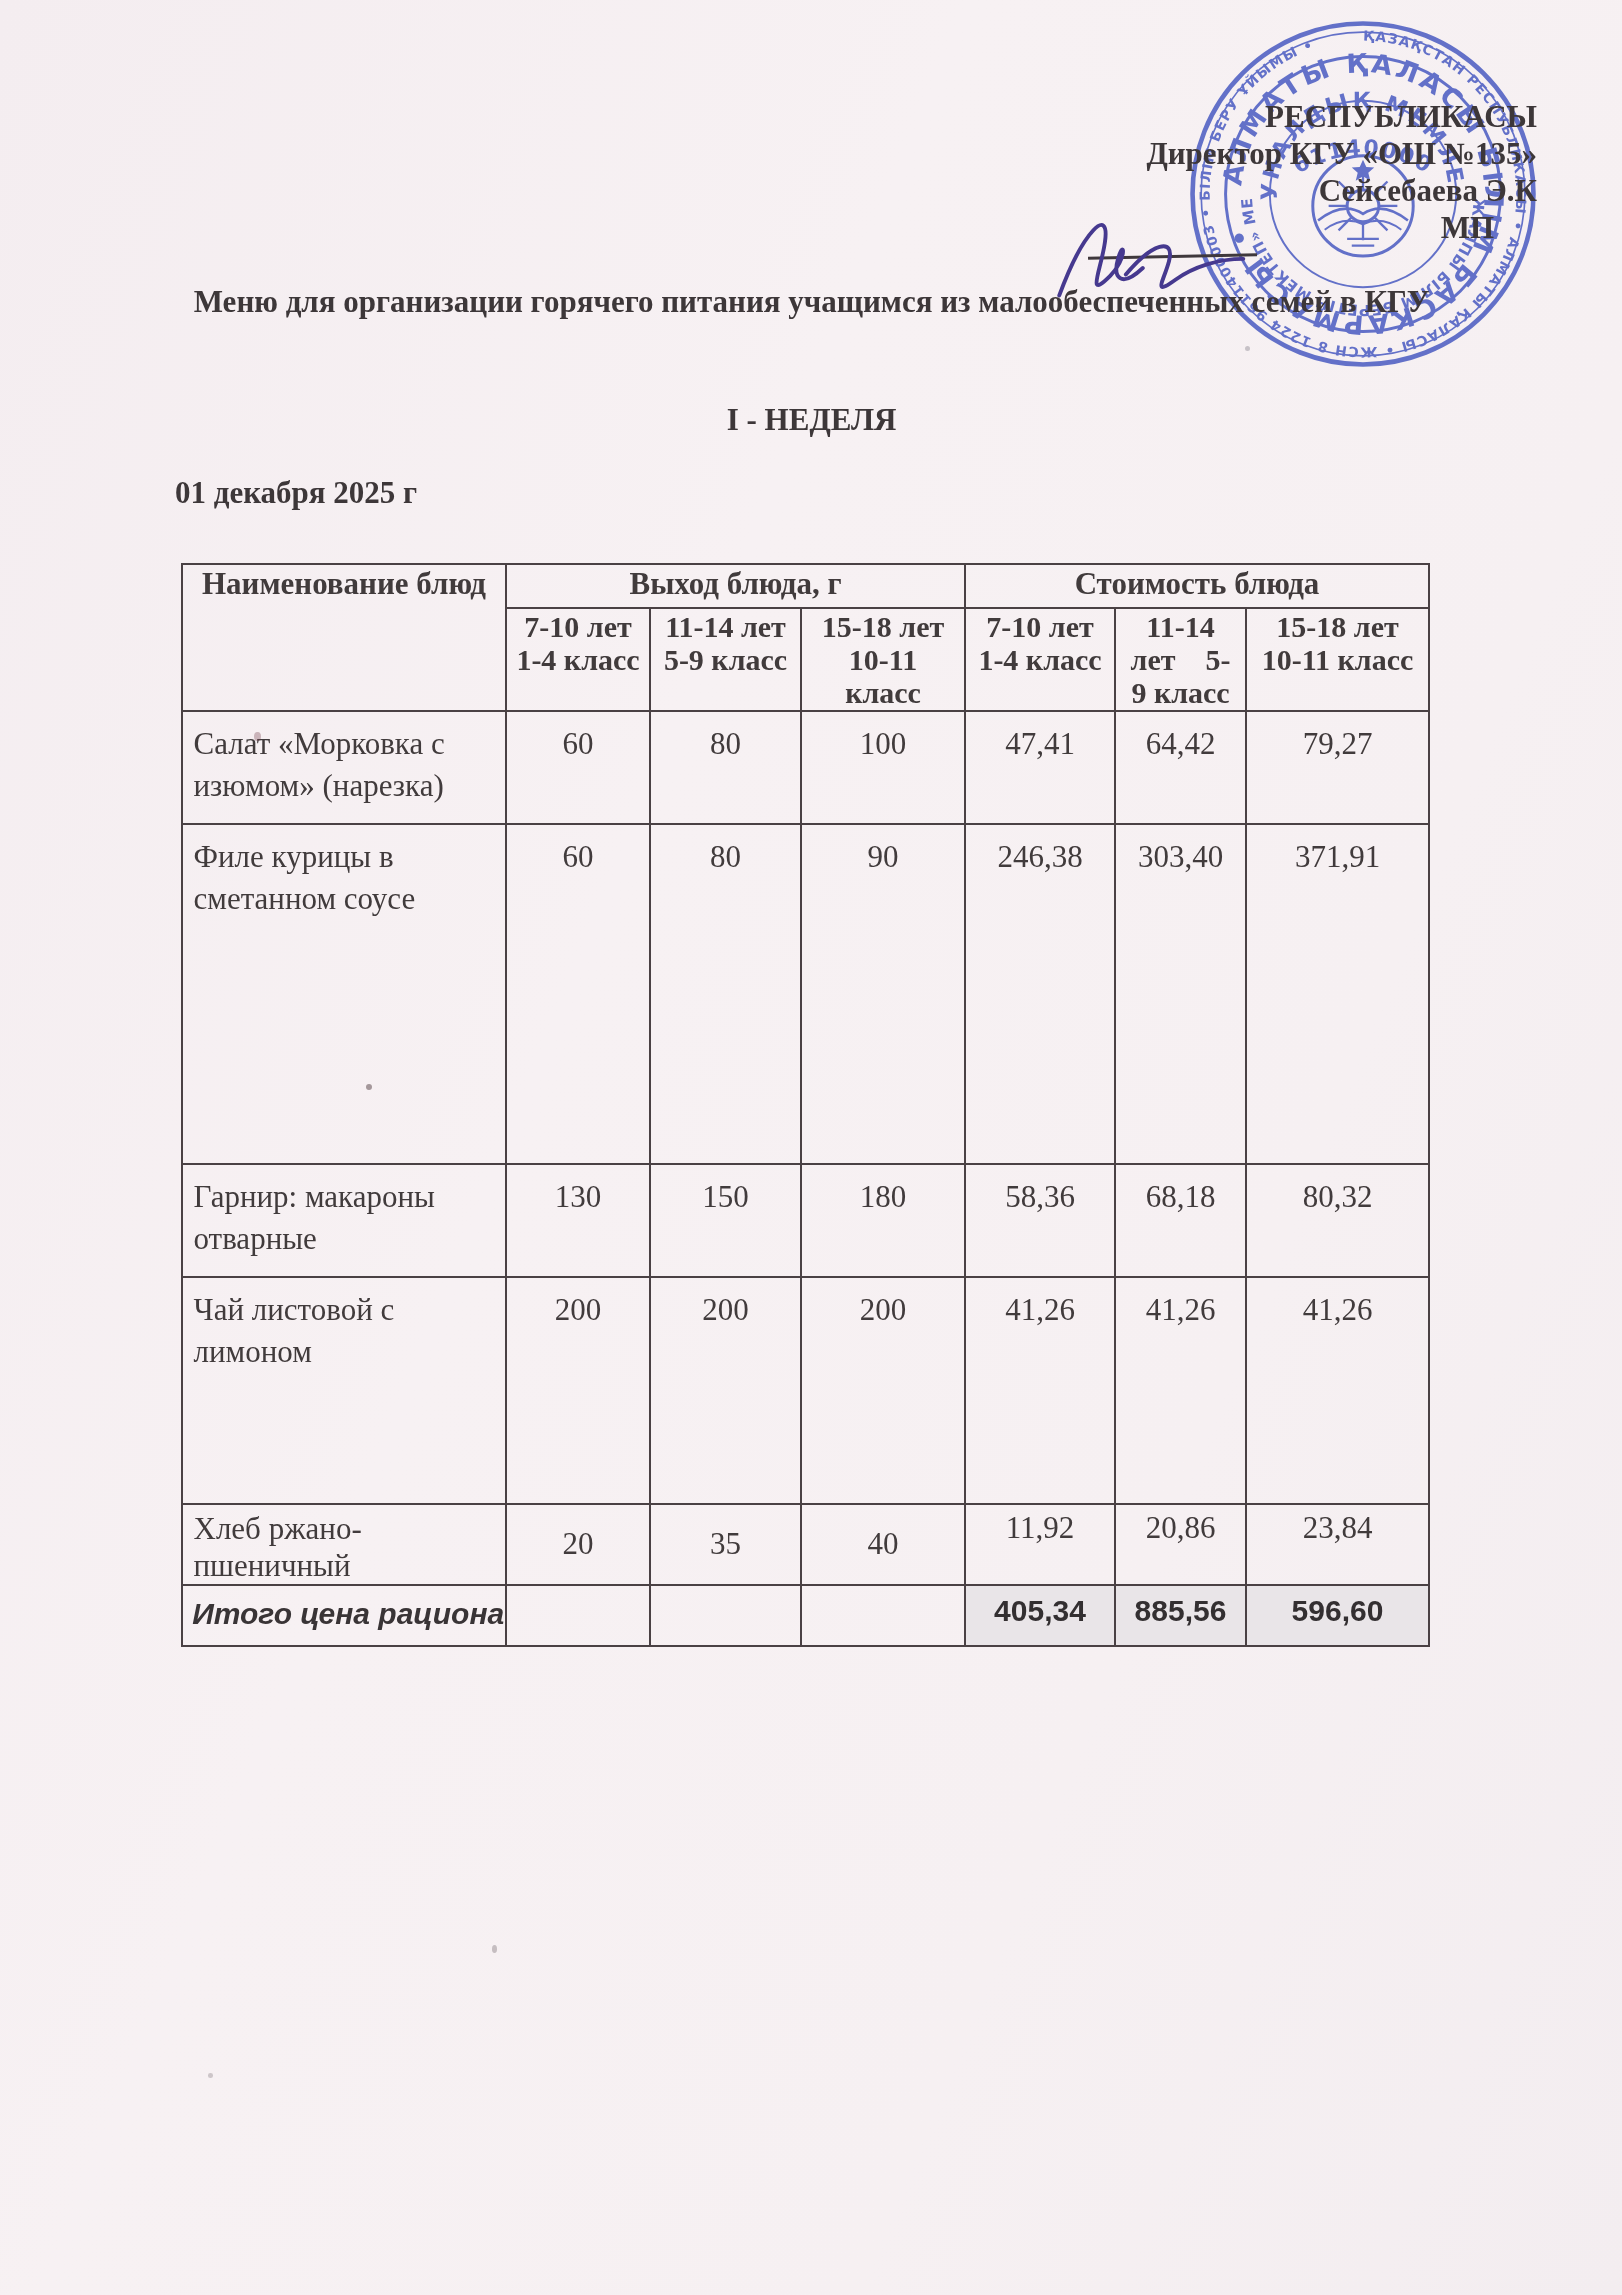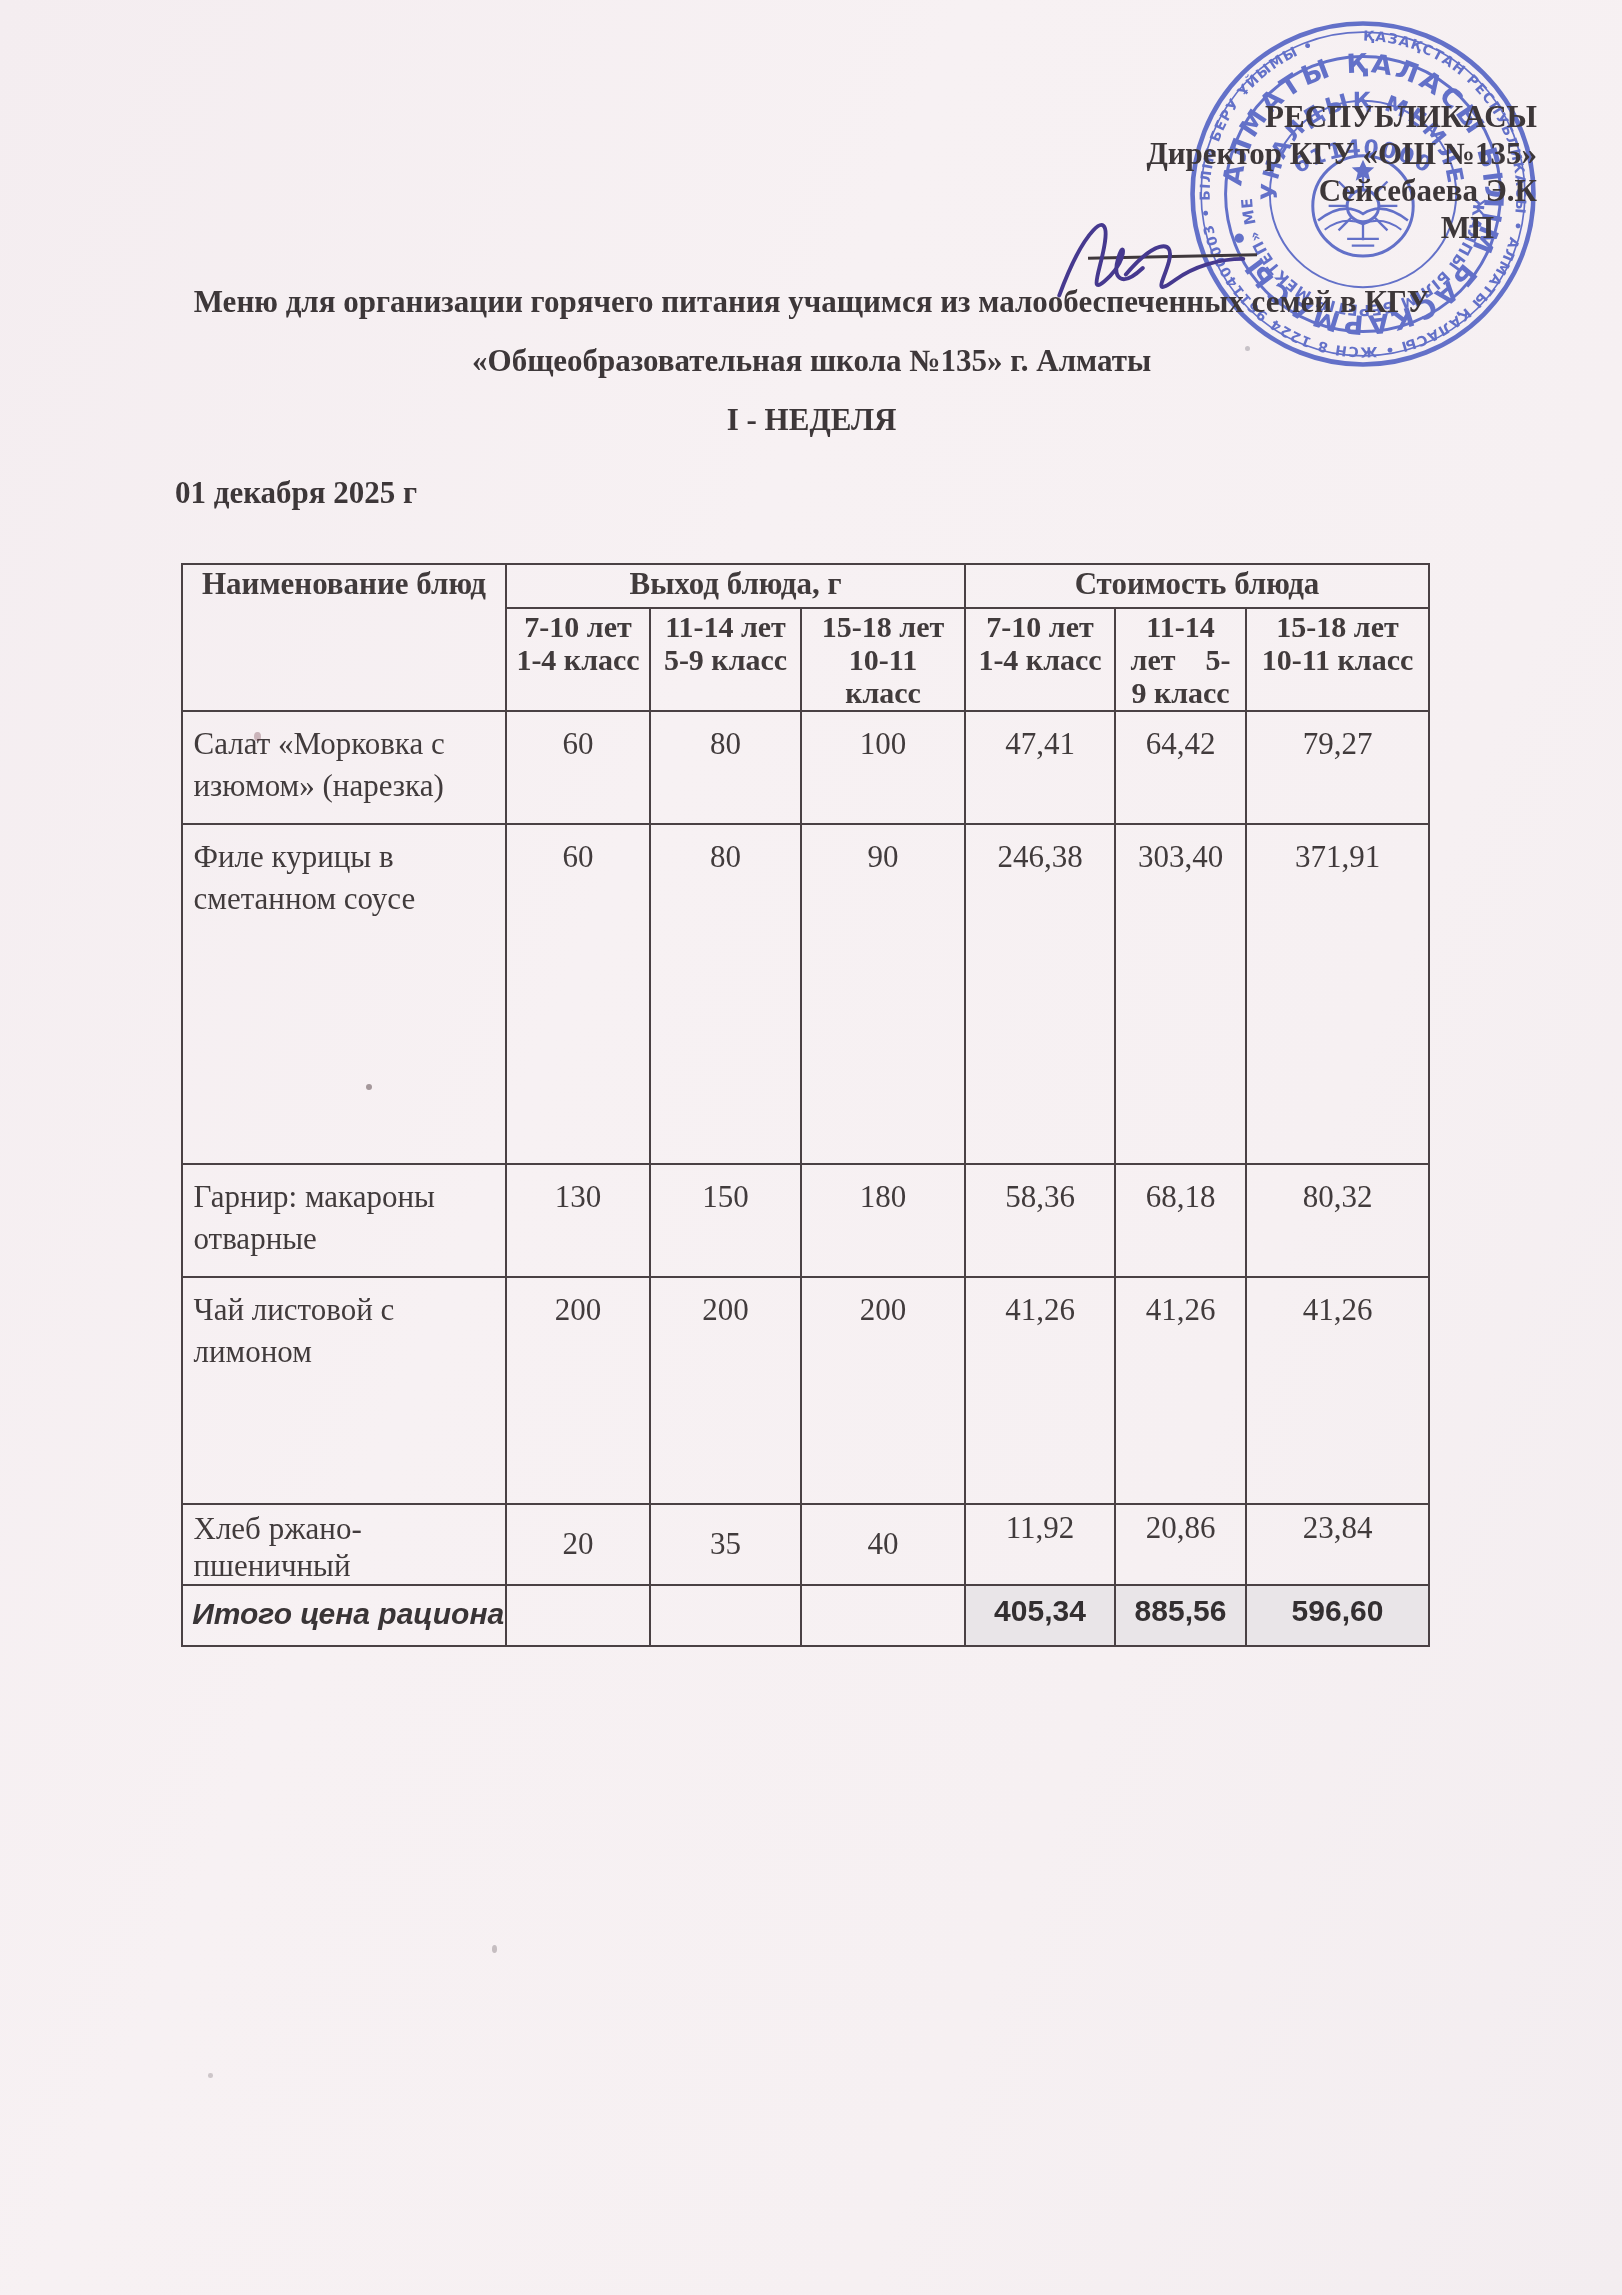--- a/index.html
+++ b/index.html
@@ -106,21 +106,20 @@
 
   <div class="sig-line"></div>
   <svg class="signature" viewBox="0 0 360 190">
     <g fill="none" stroke="#46398f" stroke-width="6" stroke-linecap="round">
       <path d="M18,160 C55,60 96,22 88,78 C82,122 58,168 96,130 C122,104 118,70 108,104 C100,132 112,150 146,118"></path>
       <path d="M120,128 C160,80 196,70 186,108 C178,138 160,162 196,136 C224,116 262,104 300,104"></path>
     </g>
   </svg>
 
   <div class="doc-title t1">Меню для организации горячего питания учащимся из малообеспеченных семей в КГУ</div>
-  <div class="doc-title t2">«Общеобразовательная школа №135» г. Алматы</div>
   <div class="doc-title t3">I - НЕДЕЛЯ</div>
   <div class="doc-date">01 декабря 2025 г</div>
 
   <table class="menu">
     <colgroup>
       <col style="width:324px">
         <col style="width:144px">
         <col style="width:151px">
       <col style="width:164px">
         <col style="width:150px">

